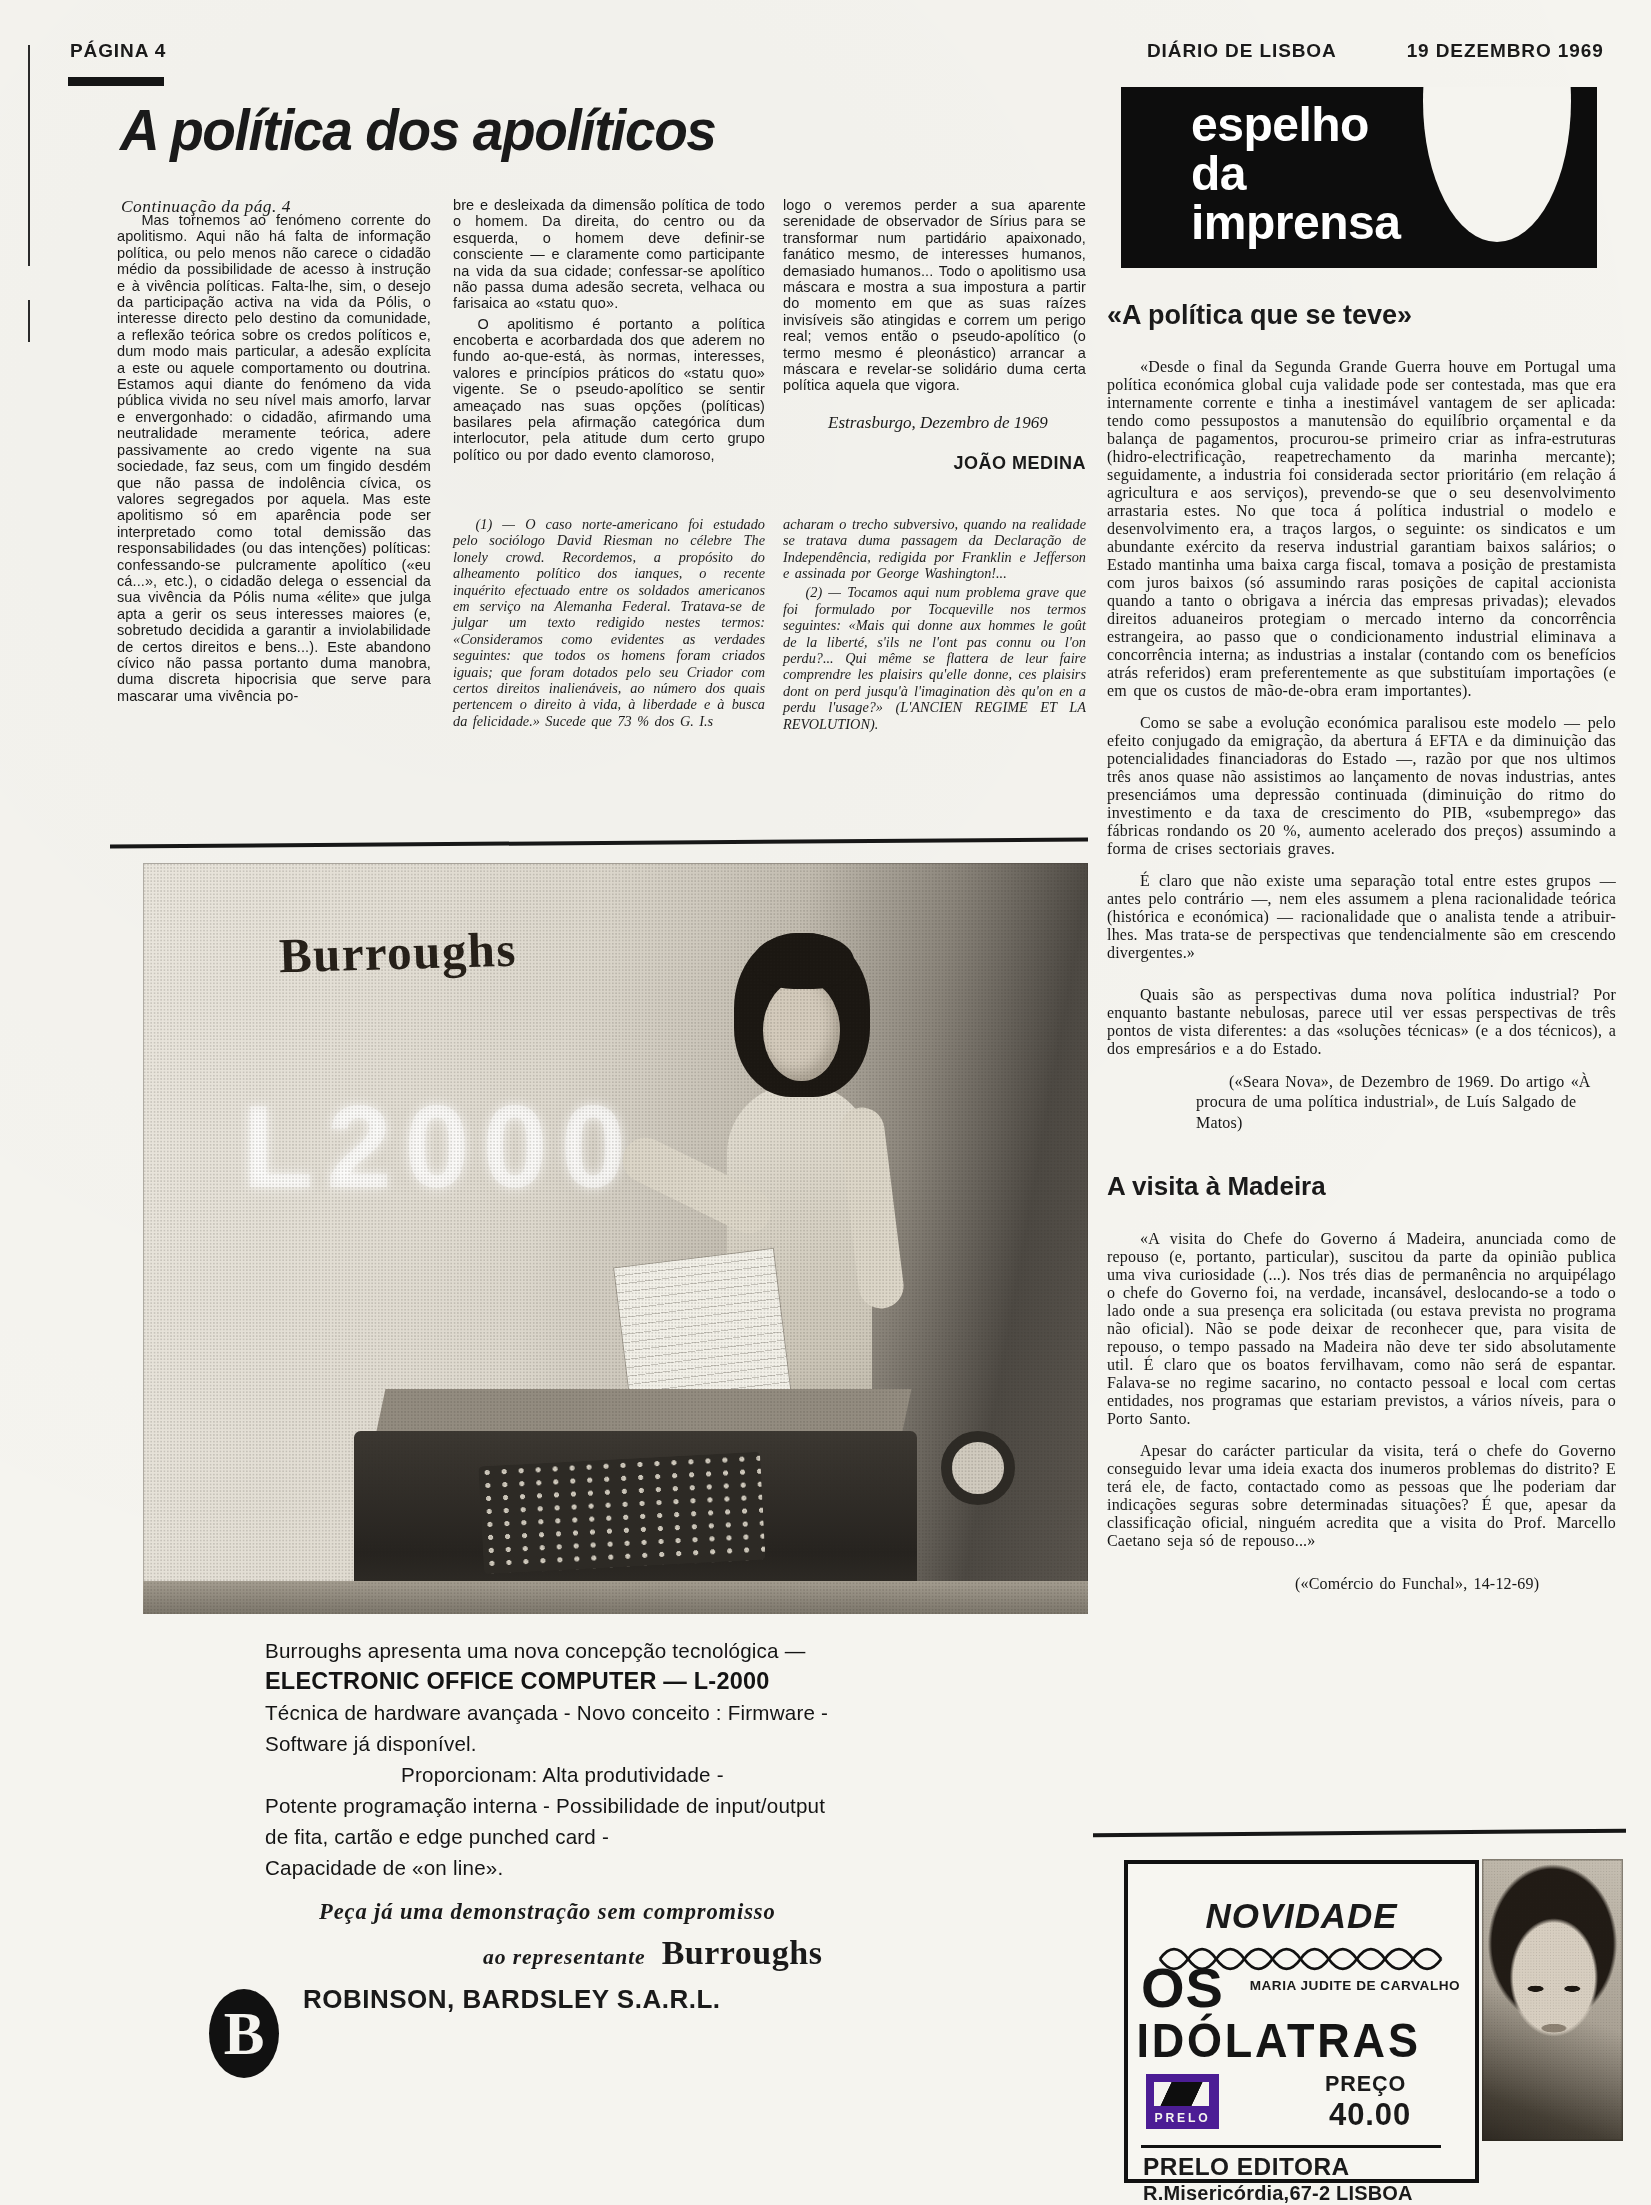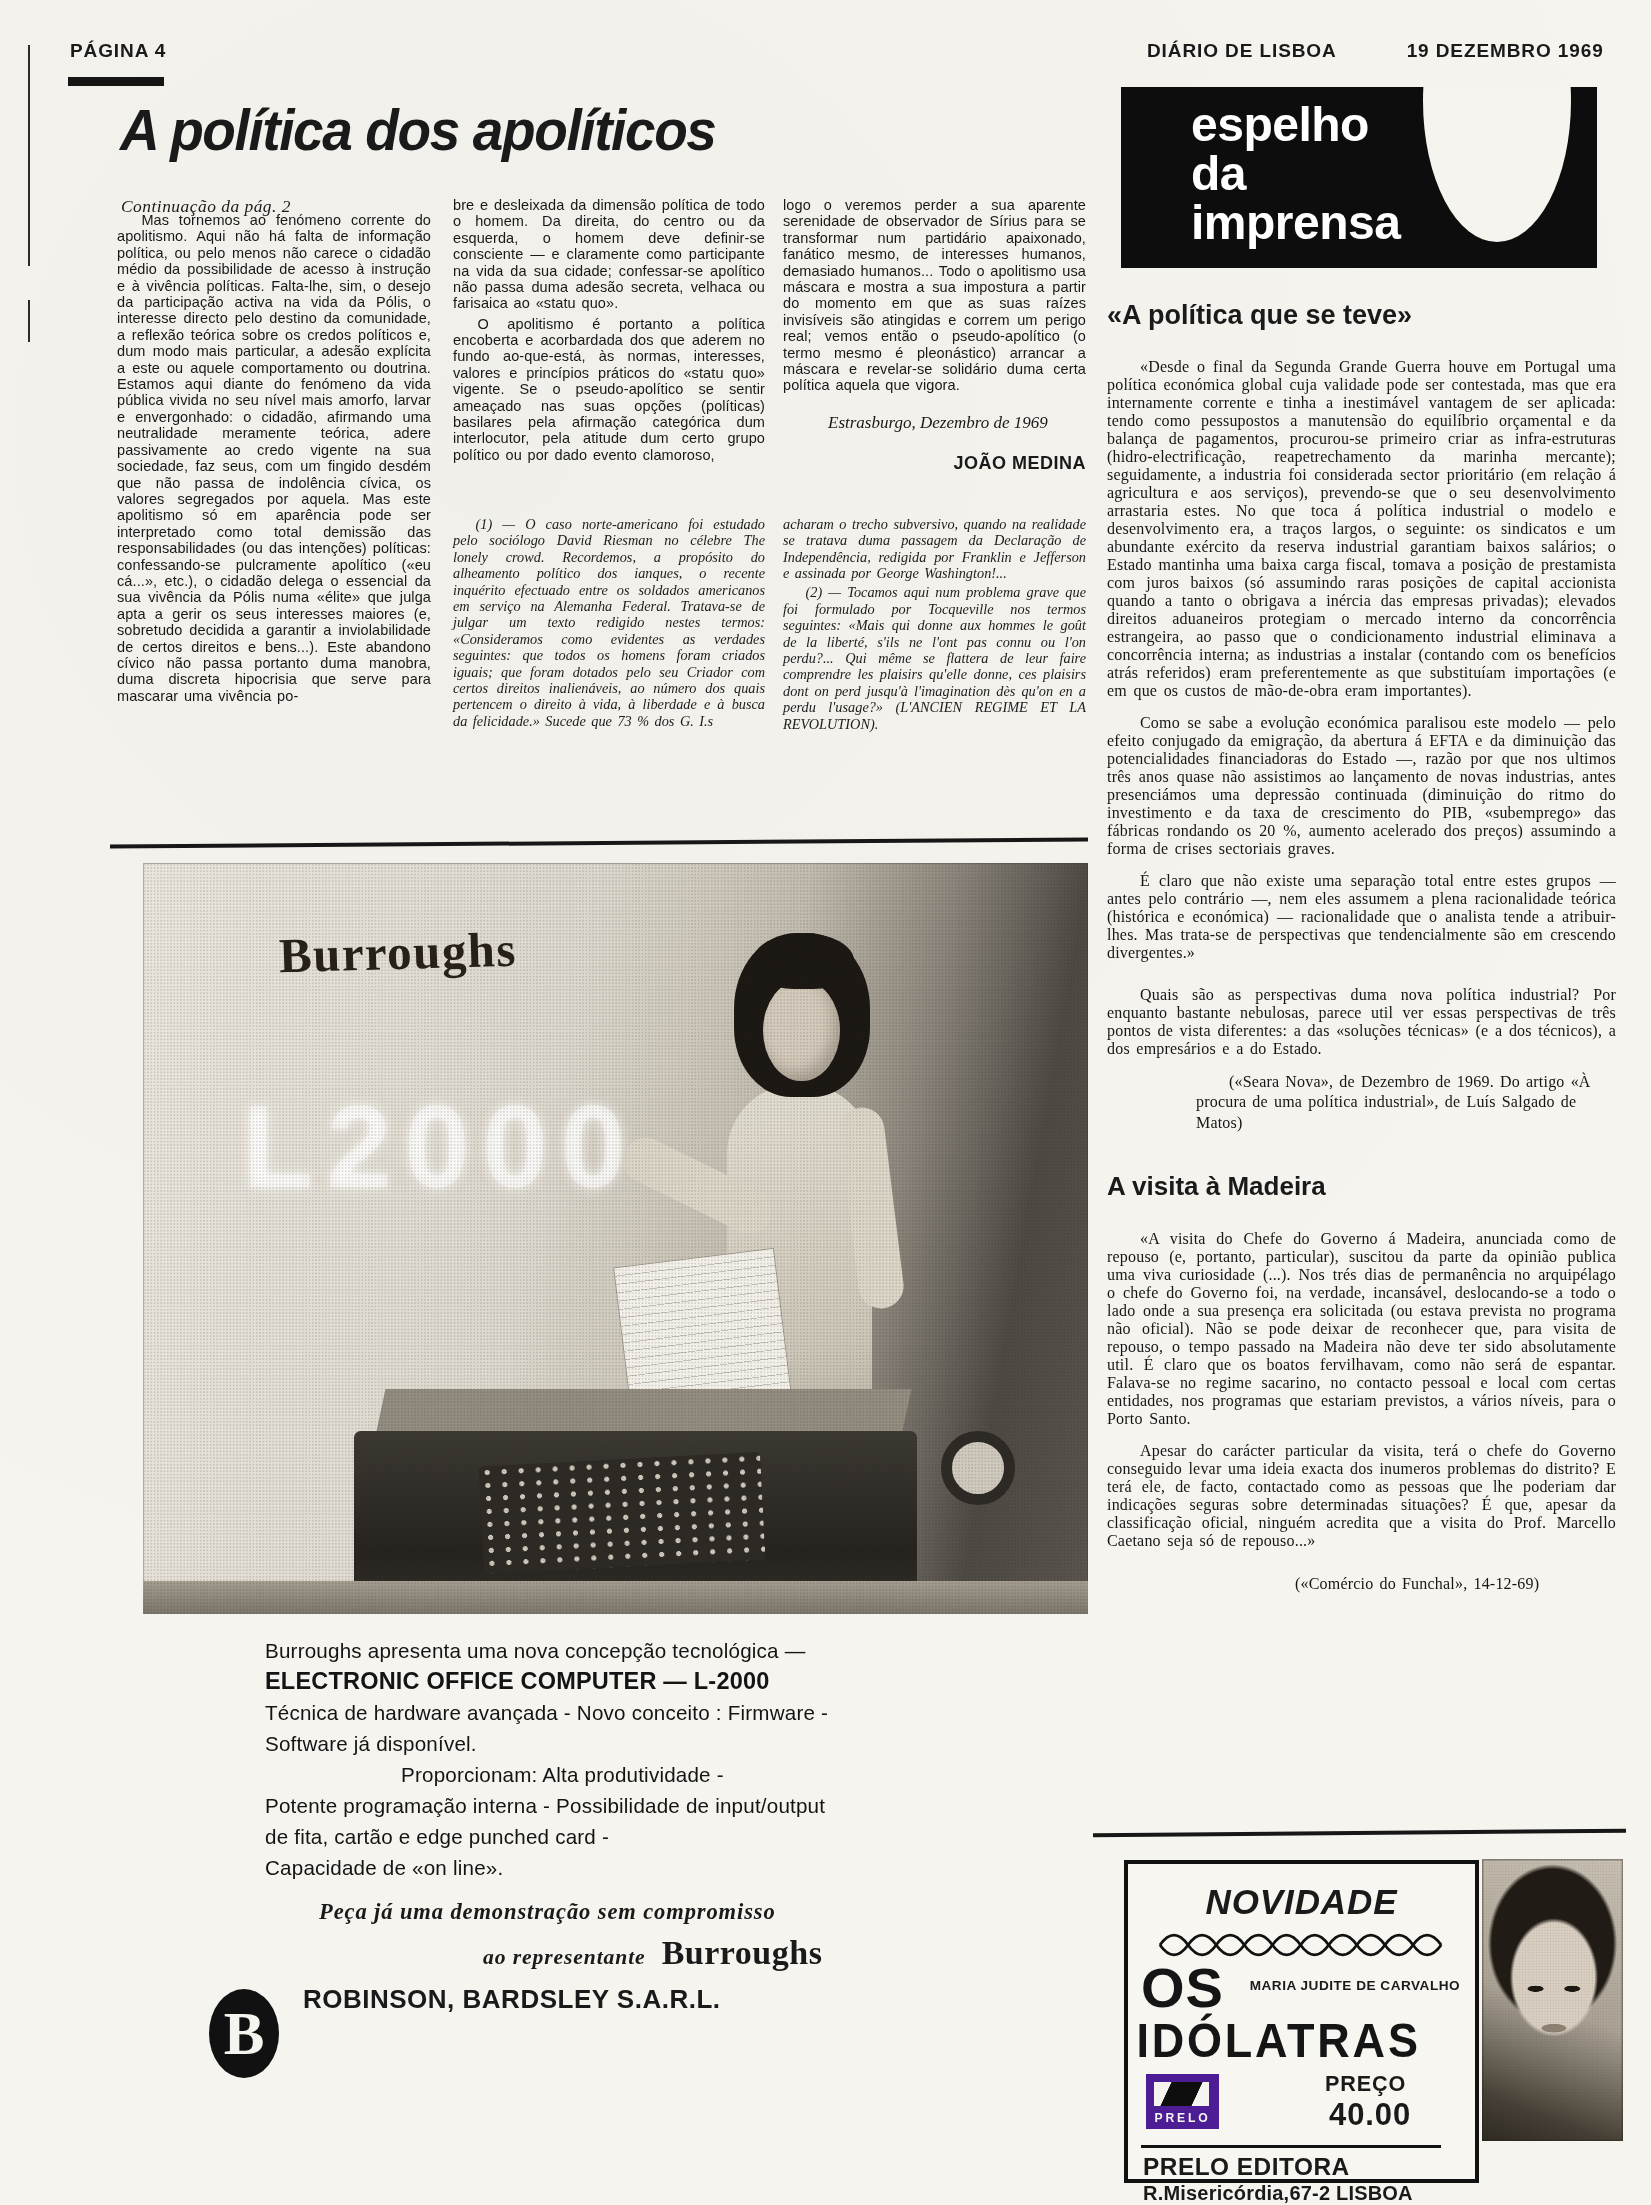--- a/index.html
+++ b/index.html
@@ -130,21 +130,21 @@
   <div class="abs hdr-bar" style="left:68px;top:77px;width:96px;height:9.4px;"></div>
   <div class="abs hdr-right" style="left:1147px;top:40px;">
     <span>DIÁRIO DE LISBOA</span>
     <span>19 DEZEMBRO 1969</span>
   </div>
   <div class="abs hdr-bar" style="left:1145px;top:102px;width:425px;height:7.5px;"></div>
   <div class="abs margin-line" style="left:28px;top:45px;width:2.3px;height:221px;"></div>
   <div class="abs margin-line" style="left:28px;top:300px;width:2.3px;height:42px;"></div>
 
   <div class="abs headline" style="left:120px;top:96px;">A política dos apolíticos</div>
-  <div class="abs contnote" style="left:121px;top:196px;">Continuação da pág. 2</div>
+  <div class="abs contnote" style="left:121px;top:196px;">Continuação da pág. 4</div>
 
   <div class="abs news" style="left:117px;top:212px;width:314px;">
     <p>Mas tornemos ao fenómeno corrente do apolitismo. Aqui não há falta de informação política, ou pelo menos não carece o cidadão médio da possibilidade de acesso à instrução e à vivência políticas. Falta-lhe, sim, o desejo da participação activa na vida da Pólis, o interesse directo pelo destino da comunidade, a reflexão teórica sobre os credos políticos e, dum modo mais particular, a adesão explícita a este ou aquele comportamento ou doutrina. Estamos aqui diante do fenómeno da vida pública vivida no seu nível mais amorfo, larvar e envergonhado: o cidadão, afirmando uma neutralidade meramente teórica, adere passivamente ao credo vigente na sua sociedade, faz seus, com um fingido desdém que não passa de indolência cívica, os valores segregados por aquela. Mas este apolitismo só em aparência pode ser interpretado como total demissão das responsabilidades (ou das intenções) políticas: confessando-se pulcramente apolítico («eu cá...», etc.), o cidadão delega o essencial da sua vivência da Pólis numa «élite» que julga apta a gerir os seus interesses maiores (e, sobretudo decidida a garantir a inviolabilidade de certos direitos e bens...). Este abandono cívico não passa portanto duma manobra, duma discreta hipocrisia que serve para mascarar uma vivência po-</p>
   </div>
   <div class="abs news" style="left:453px;top:197px;width:312px;">
     <p class="noindent">bre e desleixada da dimensão política de todo o homem. Da direita, do centro ou da esquerda, o homem deve definir-se consciente — e claramente como participante na vida da sua cidade; confessar-se apolítico não passa duma adesão secreta, velhaca ou farisaica ao «statu quo».</p>
     <p>O apolitismo é portanto a política encoberta e acorbardada dos que aderem no fundo ao-que-está, às normas, interesses, valores e princípios práticos do «statu quo» vigente. Se o pseudo-apolítico se sentir ameaçado nas suas opções (políticas) basilares pela afirmação categórica dum interlocutor, pela atitude dum certo grupo político ou por dado evento clamoroso,</p>
   </div>
   <div class="abs news" style="left:783px;top:197px;width:303px;">
     <p class="noindent">logo o veremos perder a sua aparente serenidade de observador de Sírius para se transformar num partidário apaixonado, fanático mesmo, de interesses humanos, demasiado humanos... Todo o apolitismo usa máscara e mostra a sua impostura a partir do momento em que as suas raízes invisíveis são atingidas e correm um perigo real; vemos então o pseudo-apolítico (o termo mesmo é pleonástico) arrancar a máscara e revelar-se solidário duma certa política aquela que vigora.</p>
@@ -229,21 +229,21 @@
   </div>
 
   <div class="abs b-logo" style="left:209px;top:1989px;">
     <span>B</span>
   </div>
   <div class="abs dealer" style="left:303px;top:1984px;">ROBINSON, BARDSLEY S.A.R.L.</div>
 
   <div class="abs rule" style="left:1093px;top:1831px;width:533px;height:3.8px;transform:rotate(-0.5deg);"></div>
 
   <div class="abs nov-box" style="left:1124px;top:1860px;width:347px;height:315px;">
-    <div class="nov-title" style="margin-top:18px;">NOVIDADE</div>
+    <div class="nov-title" style="margin-top:32px;">NOVIDADE</div>
     <svg width="291" height="30" viewBox="0 0 620 64" style="display:block;margin:8.4px auto 0;">
       <path d="M8 32 Q 38 -10 68 32 T 128 32 T 188 32 T 248 32 T 308 32 T 368 32 T 428 32 T 488 32 T 548 32 T 608 32" fill="none" stroke="#111" stroke-width="6"></path>
       <path d="M8 32 Q 38 74 68 32 T 128 32 T 188 32 T 248 32 T 308 32 T 368 32 T 428 32 T 488 32 T 548 32 T 608 32" fill="none" stroke="#111" stroke-width="6"></path>
     </svg>
     <div style="position:absolute;left:13px;top:91px;display:flex;align-items:flex-start;">
       <span class="nov-os">OS</span>
       <span class="nov-author" style="margin:22.5px 0 0 26px;">MARIA JUDITE DE CARVALHO</span>
     </div>
     <div class="nov-book" style="position:absolute;left:8.4px;top:149px;">IDÓLATRAS</div>
     <div class="prelo" style="position:absolute;left:18px;top:210px;">

